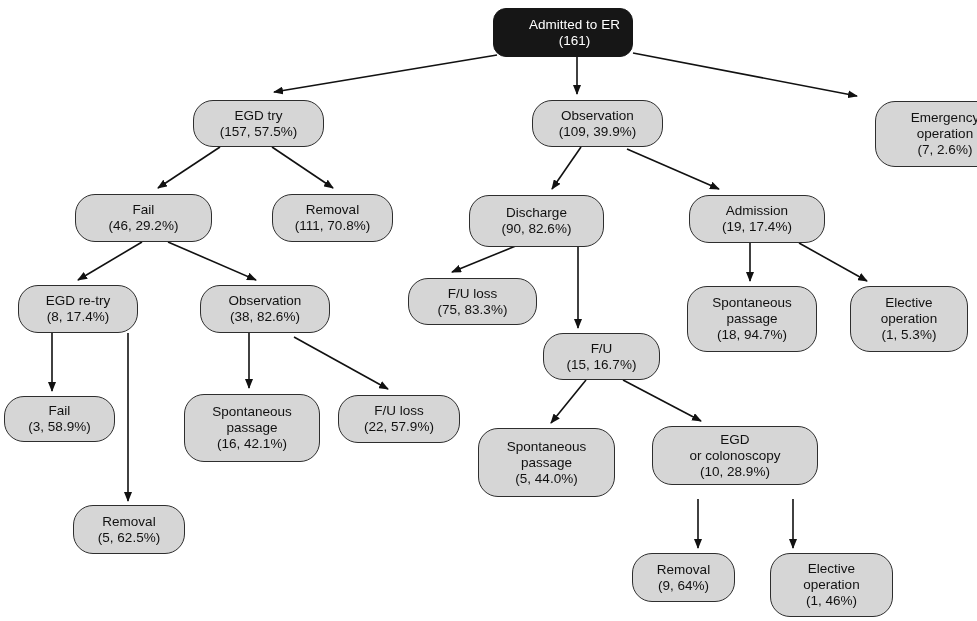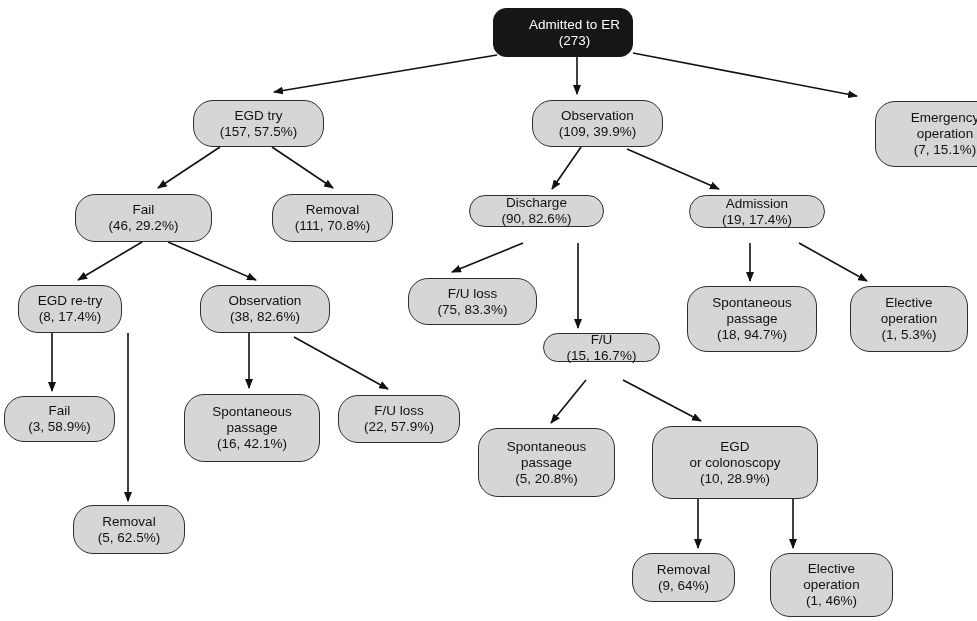--- a/index.html
+++ b/index.html
@@ -50,60 +50,60 @@
       <line x1="799" y1="243" x2="867" y2="281" marker-end="url(#ah)"></line>
       <line x1="586" y1="380" x2="551" y2="423" marker-end="url(#ah)"></line>
       <line x1="623" y1="380" x2="701" y2="421" marker-end="url(#ah)"></line>
       <line x1="698" y1="499" x2="698" y2="548" marker-end="url(#ah)"></line>
       <line x1="793" y1="499" x2="793" y2="548" marker-end="url(#ah)"></line>
     </g>
   </svg>
 
   <div class="node root" style="left:493px;top:8px;width:140px;height:49px">
     <span class="line">Admitted to ER</span>
-    <span class="line">(273)</span>
+    <span class="line">(161)</span>
   </div>
 
   <div class="node" style="left:193px;top:100px;width:131px;height:47px">
     <span class="line">EGD try</span>
     <span class="line">(157, 57.5%)</span>
   </div>
 
   <div class="node" style="left:532px;top:100px;width:131px;height:47px">
     <span class="line">Observation</span>
     <span class="line">(109, 39.9%)</span>
   </div>
 
   <div class="node" style="left:875px;top:101px;width:140px;height:66px">
     <span class="line">Emergency</span>
     <span class="line">operation</span>
-    <span class="line">(7, 15.1%)</span>
+    <span class="line">(7, 2.6%)</span>
   </div>
 
   <div class="node" style="left:75px;top:194px;width:137px;height:48px">
     <span class="line">Fail</span>
     <span class="line">(46, 29.2%)</span>
   </div>
 
   <div class="node" style="left:272px;top:194px;width:121px;height:48px">
     <span class="line">Removal</span>
     <span class="line">(111, 70.8%)</span>
   </div>
 
-  <div class="node" style="left:469px;top:195px;width:135px;height:32px">
+  <div class="node" style="left:469px;top:195px;width:135px;height:52px">
     <span class="line">Discharge</span>
     <span class="line">(90, 82.6%)</span>
   </div>
 
-  <div class="node" style="left:689px;top:195px;width:136px;height:33px">
+  <div class="node" style="left:689px;top:195px;width:136px;height:48px">
     <span class="line">Admission</span>
     <span class="line">(19, 17.4%)</span>
   </div>
 
-  <div class="node" style="left:18px;top:285px;width:104px;height:48px">
+  <div class="node" style="left:18px;top:285px;width:120px;height:48px">
     <span class="line">EGD re-try</span>
     <span class="line">(8, 17.4%)</span>
   </div>
 
   <div class="node" style="left:200px;top:285px;width:130px;height:48px">
     <span class="line">Observation</span>
     <span class="line">(38, 82.6%)</span>
   </div>
 
   <div class="node" style="left:408px;top:278px;width:129px;height:47px">
@@ -116,21 +116,21 @@
     <span class="line">passage</span>
     <span class="line">(18, 94.7%)</span>
   </div>
 
   <div class="node" style="left:850px;top:286px;width:118px;height:66px">
     <span class="line">Elective</span>
     <span class="line">operation</span>
     <span class="line">(1, 5.3%)</span>
   </div>
 
-  <div class="node" style="left:543px;top:333px;width:117px;height:29px">
+  <div class="node" style="left:543px;top:333px;width:117px;height:47px">
     <span class="line">F/U</span>
     <span class="line">(15, 16.7%)</span>
   </div>
 
   <div class="node" style="left:4px;top:396px;width:111px;height:46px">
     <span class="line">Fail</span>
     <span class="line">(3, 58.9%)</span>
   </div>
 
   <div class="node" style="left:184px;top:394px;width:136px;height:68px">
@@ -140,24 +140,24 @@
   </div>
 
   <div class="node" style="left:338px;top:395px;width:122px;height:48px">
     <span class="line">F/U loss</span>
     <span class="line">(22, 57.9%)</span>
   </div>
 
   <div class="node" style="left:478px;top:428px;width:137px;height:69px">
     <span class="line">Spontaneous</span>
     <span class="line">passage</span>
-    <span class="line">(5, 20.8%)</span>
+    <span class="line">(5, 44.0%)</span>
   </div>
 
-  <div class="node" style="left:652px;top:426px;width:166px;height:73px">
+  <div class="node" style="left:652px;top:426px;width:166px;height:59px">
     <span class="line">EGD</span>
     <span class="line">or colonoscopy</span>
     <span class="line">(10, 28.9%)</span>
   </div>
 
   <div class="node" style="left:73px;top:505px;width:112px;height:49px">
     <span class="line">Removal</span>
     <span class="line">(5, 62.5%)</span>
   </div>
 

